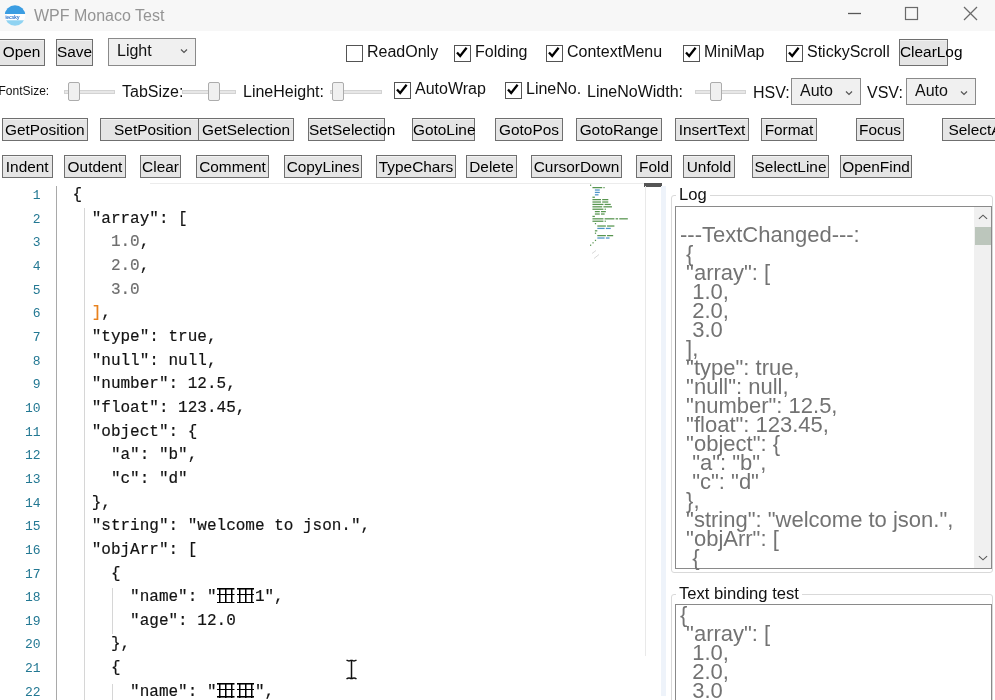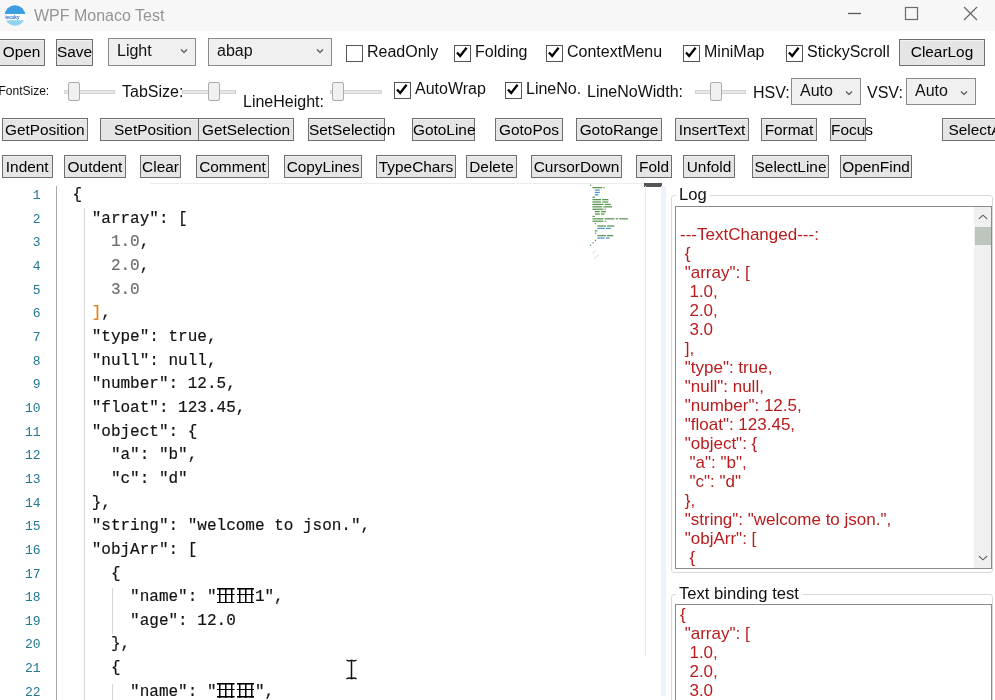--- a/index.html
+++ b/index.html
@@ -25,21 +25,21 @@
  linear-gradient(#000,#000) 0 0/17.5px 1.6px no-repeat,
  linear-gradient(#000,#000) 0 6px/17.5px 1.4px no-repeat,
  linear-gradient(#000,#000) 0 13.4px/17.5px 1.6px no-repeat,
  linear-gradient(#000,#000) 2px 0/1.5px 15px no-repeat,
  linear-gradient(#000,#000) 8px 0/1.5px 15px no-repeat,
  linear-gradient(#000,#000) 14px 0/1.5px 15px no-repeat}
 .guide{width:1px;background:#d6d6d6}
 .grouplbl{font-size:16.6px;color:#111;background:#fff;padding:0 3px}
 .gbox{border:1px solid #d9d9d9;border-radius:3px}
 .tbox{border:1px solid #8a8a8a;background:#fff}
-.logtext{font-size:17px;line-height:19.05px;color:#b91c1c;white-space:pre}
+.logtext{font-size:22px;line-height:19.05px;color:#737373;white-space:pre}
 .sb{background:#f0f0f0}
 .sbthumb{background:#bcc6bc}
 </style></head><body>
 <div id="win">
 
 <div class="abs" id="titlebar"></div>
 <svg class="abs" style="left:2px;top:2px" width="28" height="28" viewBox="0 0 28 28">
  <defs>
         <clipPath id="cc">
           <circle cx="12" cy="12" r="10.3"></circle>
@@ -61,26 +61,20 @@
 </svg>
 
 <div class="abs btn r1" style="left:-2px;top:39px;width:47px">Open</div>
 <div class="abs btn r1" style="left:56px;top:39px;width:37px">Save</div>
 <div class="abs combo" style="left:108px;top:38px;width:88px;height:28px">
       <span class="cv">Light</span>
  <svg class="chev" viewBox="0 0 8 8">
         <path d="M1 2.5 L4 5.5 L7 2.5" fill="none" stroke="#555" stroke-width="1.2"></path>
       </svg>
     </div>
-<div class="abs combo" style="left:208px;top:38px;width:124px;height:28px">
-      <span class="cv">abap</span>
- <svg class="chev" viewBox="0 0 8 8">
-        <path d="M1 2.5 L4 5.5 L7 2.5" fill="none" stroke="#555" stroke-width="1.2"></path>
-      </svg>
-    </div>
 <div class="abs cb" style="left:346px;top:45px"></div>
     <div class="abs cblbl" style="left:367px;top:43px">ReadOnly</div>
 <div class="abs cb" style="left:454px;top:45px">
       <svg class="check" style="left:0;top:0" width="14" height="14" viewBox="0 0 14 14">
         <path d="M2 6.4 L5.2 10 L11.6 1.8" fill="none" stroke="#000" stroke-width="2.3"></path>
       </svg>
     </div>
     <div class="abs cblbl" style="left:475px;top:43px">Folding</div>
 <div class="abs cb" style="left:546px;top:45px">
       <svg class="check" style="left:0;top:0" width="14" height="14" viewBox="0 0 14 14">
@@ -93,29 +87,29 @@
         <path d="M2 6.4 L5.2 10 L11.6 1.8" fill="none" stroke="#000" stroke-width="2.3"></path>
       </svg>
     </div>
     <div class="abs cblbl" style="left:704px;top:43px">MiniMap</div>
 <div class="abs cb" style="left:786px;top:45px">
       <svg class="check" style="left:0;top:0" width="14" height="14" viewBox="0 0 14 14">
         <path d="M2 6.4 L5.2 10 L11.6 1.8" fill="none" stroke="#000" stroke-width="2.3"></path>
       </svg>
     </div>
     <div class="abs cblbl" style="left:807px;top:43px">StickyScroll</div>
-<div class="abs btn r1" style="left:899px;top:39px;width:86px">ClearLog</div>
+<div class="abs btn r1" style="left:899px;top:39px;width:49px">ClearLog</div>
 
 <div class="abs cblbl" style="left:-1.5px;top:83.5px;font-size:12px">FontSize:</div>
 <div class="abs sltrack" style="left:64px;top:89.5px;width:51px"></div>
     <div class="abs slthumb" style="left:68px;top:82px"></div>
 <div class="abs cblbl" style="left:122px;top:83px">TabSize:</div>
 <div class="abs sltrack" style="left:182px;top:89.5px;width:54px"></div>
     <div class="abs slthumb" style="left:208px;top:82px"></div>
-<div class="abs cblbl" style="left:243px;top:93px">LineHeight:</div>
+<div class="abs cblbl" style="left:243px;top:83px">LineHeight:</div>
 <div class="abs sltrack" style="left:330px;top:89.5px;width:52px"></div>
     <div class="abs slthumb" style="left:332px;top:82px"></div>
 <div class="abs cb" style="left:394px;top:82px">
       <svg class="check" style="left:0;top:0" width="14" height="14" viewBox="0 0 14 14">
         <path d="M2 6.4 L5.2 10 L11.6 1.8" fill="none" stroke="#000" stroke-width="2.3"></path>
       </svg>
     </div>
     <div class="abs cblbl" style="left:415px;top:80px">AutoWrap</div>
 <div class="abs cb" style="left:505px;top:82px">
       <svg class="check" style="left:0;top:0" width="14" height="14" viewBox="0 0 14 14">
@@ -143,21 +137,21 @@
 
 <div class="abs btn r34" style="left:1.5px;top:117.5px;width:86.5px">GetPosition</div>
 <div class="abs btn r34" style="left:100px;top:117.5px;width:106px">SetPosition</div>
 <div class="abs btn r34" style="left:198px;top:117.5px;width:96px">GetSelection</div>
 <div class="abs btn r34" style="left:308px;top:117.5px;width:77px">SetSelection</div>
 <div class="abs btn r34" style="left:412px;top:117.5px;width:63px">GotoLine</div>
 <div class="abs btn r34" style="left:495px;top:117.5px;width:68px">GotoPos</div>
 <div class="abs btn r34" style="left:576px;top:117.5px;width:86px">GotoRange</div>
 <div class="abs btn r34" style="left:675px;top:117.5px;width:74px">InsertText</div>
 <div class="abs btn r34" style="left:761px;top:117.5px;width:56px">Format</div>
-<div class="abs btn r34" style="left:830px;top:117.5px;width:36px">Focus</div>
+<div class="abs btn r34" style="left:856px;top:117.5px;width:48px">Focus</div>
 <div class="abs btn r34" style="left:942px;top:117.5px;width:73px">SelectAll</div>
 
 <div class="abs btn r34" style="left:1.5px;top:154.5px;width:51.5px">Indent</div>
 <div class="abs btn r34" style="left:64px;top:154.5px;width:62px">Outdent</div>
 <div class="abs btn r34" style="left:140px;top:154.5px;width:41px">Clear</div>
 <div class="abs btn r34" style="left:196px;top:154.5px;width:73px">Comment</div>
 <div class="abs btn r34" style="left:284px;top:154.5px;width:78px">CopyLines</div>
 <div class="abs btn r34" style="left:376px;top:154.5px;width:80px">TypeChars</div>
 <div class="abs btn r34" style="left:466px;top:154.5px;width:51px">Delete</div>
 <div class="abs btn r34" style="left:531px;top:154.5px;width:91px">CursorDown</div>

